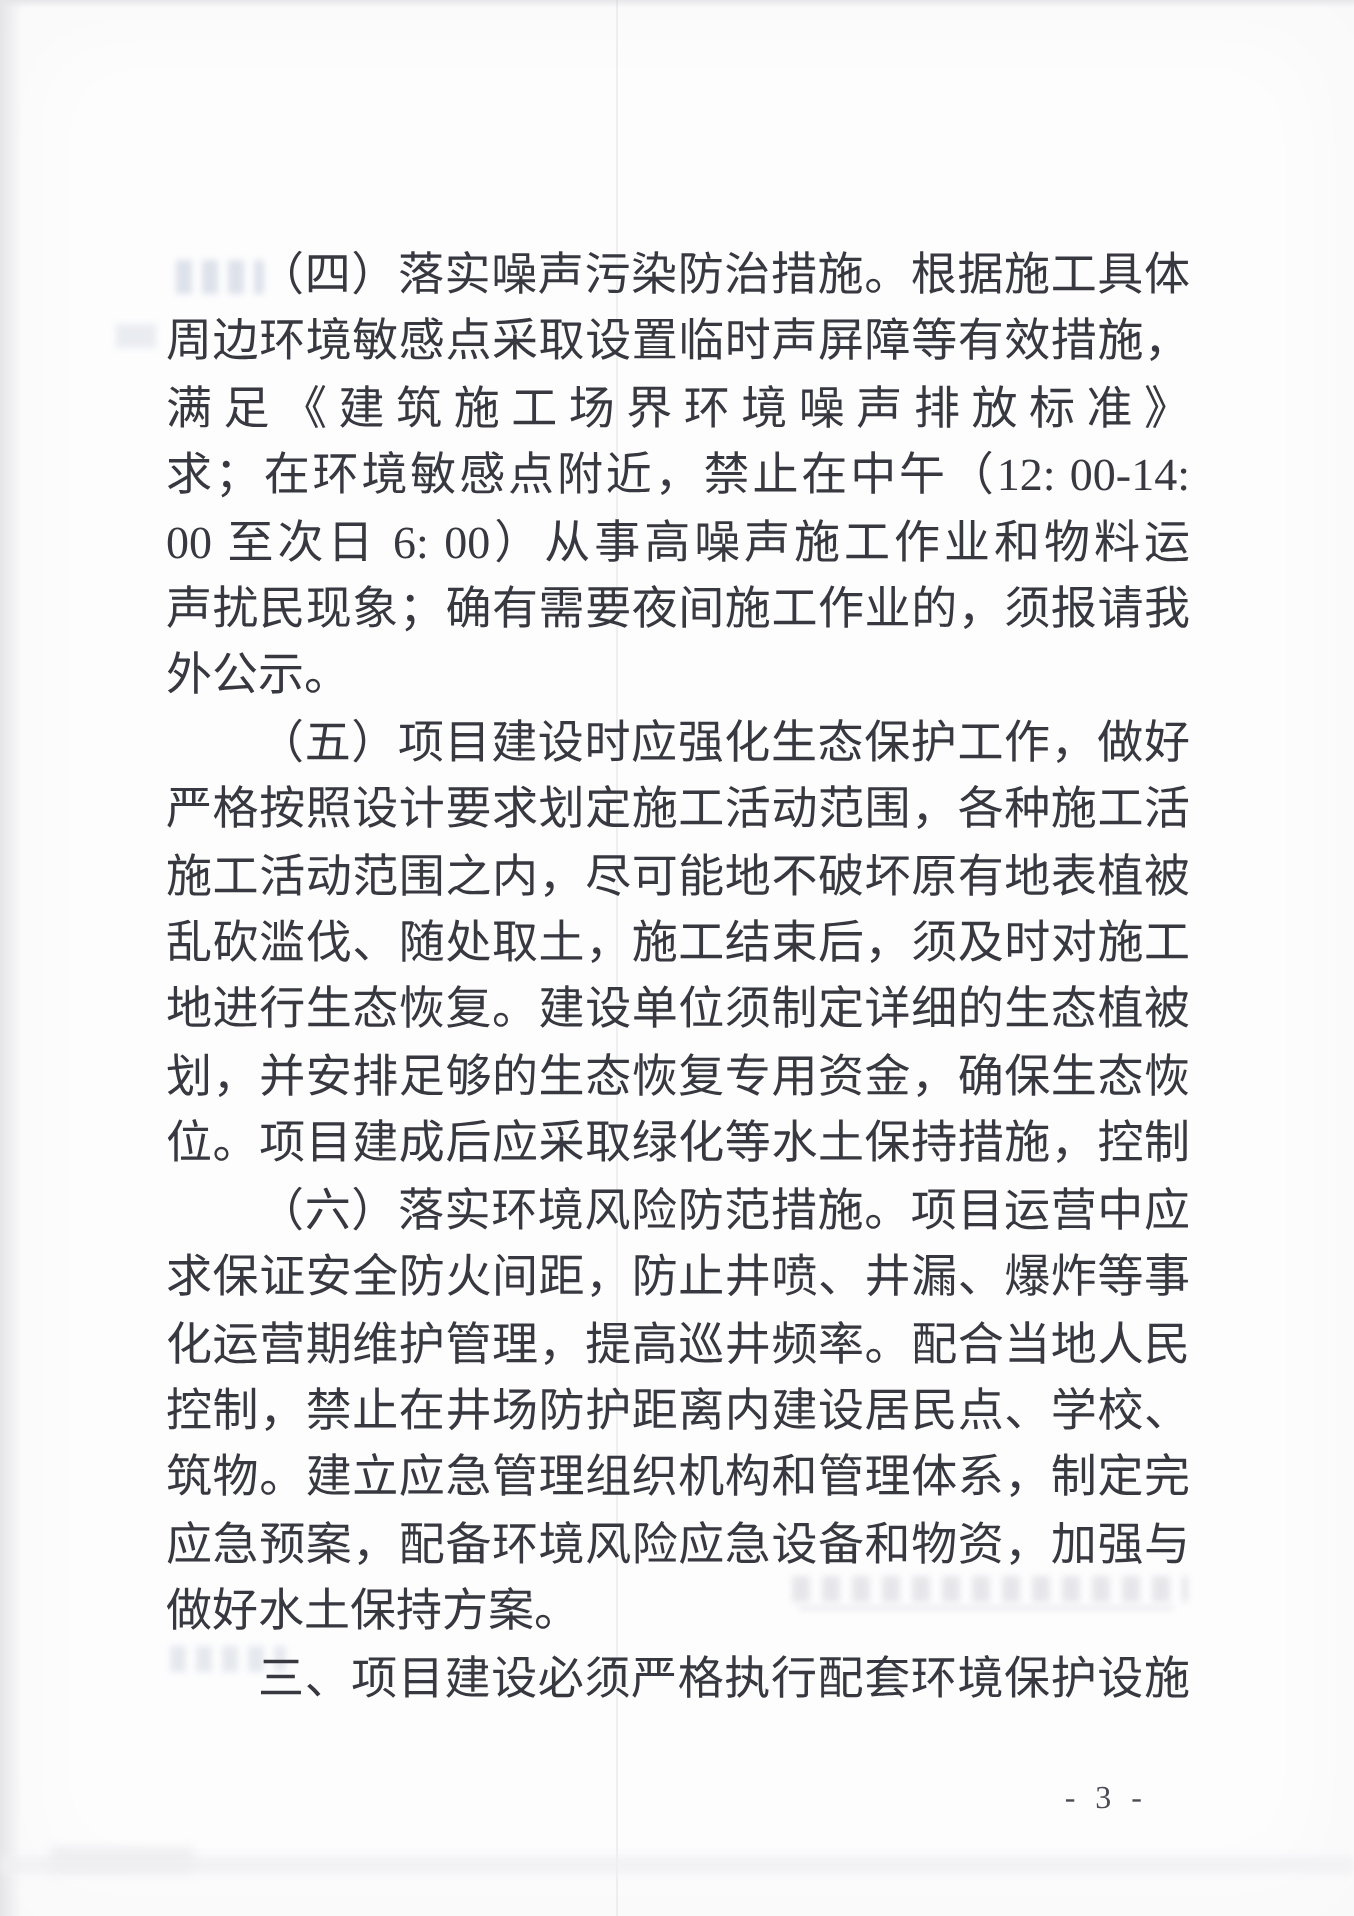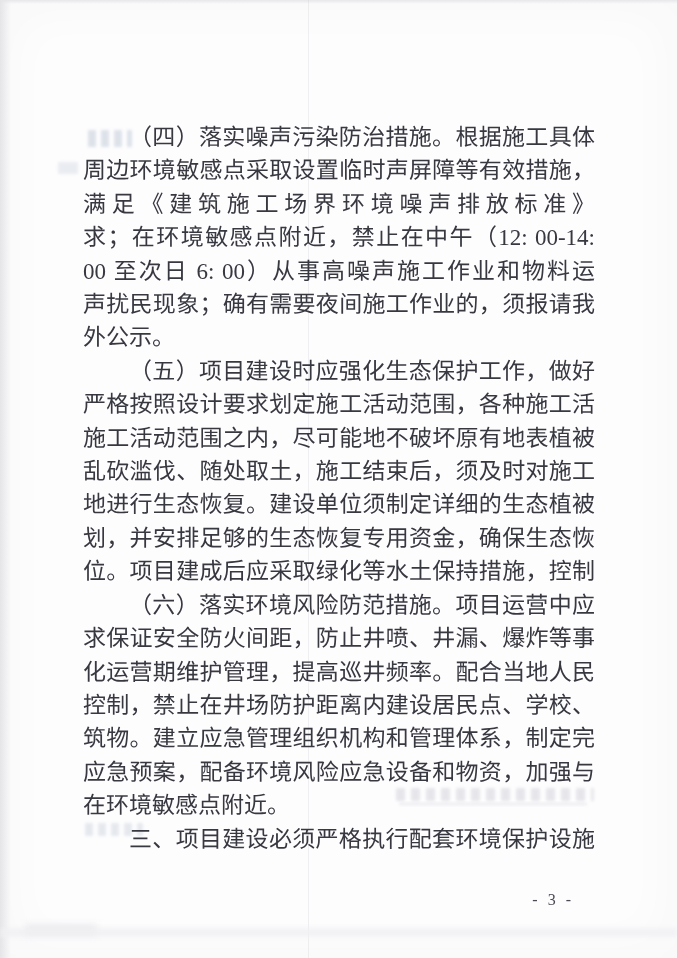--- a/index.html
+++ b/index.html
@@ -128,21 +128,21 @@
       <div class="line end">位。项目建成后应采取绿化等水土保持措施，控制水土流失。</div>
     </section>
 
     <section class="para">
       <div class="line first">（六）落实环境风险防范措施。项目运营中应按相关规范要</div>
       <div class="line">求保证安全防火间距，防止井喷、井漏、爆炸等事故的发生。强</div>
       <div class="line">化运营期维护管理，提高巡井频率。配合当地人民政府做好规划</div>
       <div class="line">控制，禁止在井场防护距离内建设居民点、学校、医院等敏感建</div>
       <div class="line">筑物。建立应急管理组织机构和管理体系，制定完善的环境风险</div>
       <div class="line">应急预案，配备环境风险应急设备和物资，加强与当地人民政府</div>
-      <div class="line end">在环境敏感点附近。</div>
+      <div class="line end">做好水土保持方案。</div>
     </section>
 
     <section class="para">
       <div class="line first end">三、项目建设必须严格执行配套环境保护设施与主体工程同</div>
     </section>
 
   </div>
 
   <div class="page-number">- 3 -</div>
 

